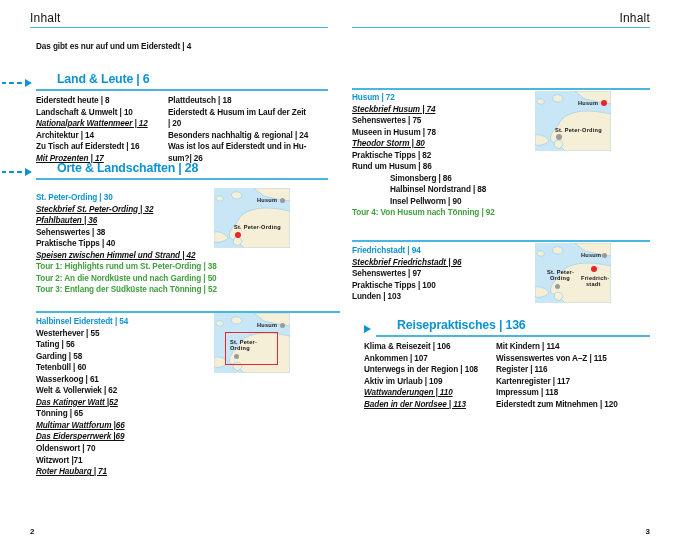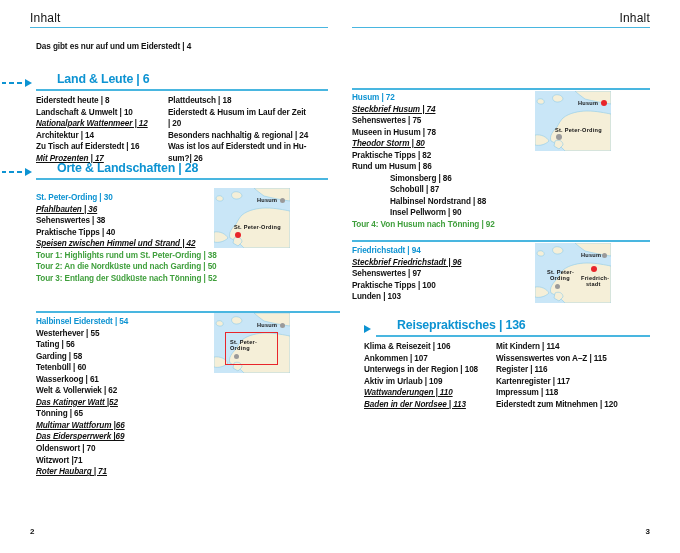--- a/index.html
+++ b/index.html
@@ -225,20 +225,21 @@
           <span class="dash"></span>
           <span class="dash"></span>
         <span class="arrow-head"></span>
       </div>
       <div class="part-title">Orte &amp; Landschaften | 28</div>
       <div class="part-rule"></div>
     </div>
 
     <div class="list" style="top:192px;left:36px;width:180px;">
       <div class="it hd">St. Peter-Ording | 30</div>
+      <div class="it ital">Steckbrief St. Peter-Ording | 32</div>
       <div class="it ital">Pfahlbauten | 36</div>
       <div class="it">Sehenswertes | 38</div>
       <div class="it">Praktische Tipps | 40</div>
       <div class="it ital">Speisen zwischen Himmel und Strand | 42</div>
       <div class="it tour">Tour 1: Highlights rund um St. Peter-Ording | 38</div>
       <div class="it tour">Tour 2: An die Nordküste und nach Garding | 50</div>
       <div class="it tour">Tour 3: Entlang der Südküste nach Tönning | 52</div>
     </div>
 
     <div class="map" style="left:214px;top:188px;width:76px;height:60px;">
@@ -306,21 +307,20 @@
     <div class="sec-rule" style="left:12px;right:30px;top:88px;"></div>
     <div class="list" style="top:92px;left:12px;width:180px;">
       <div class="it hd">Husum | 72</div>
       <div class="it ital">Steckbrief Husum | 74</div>
       <div class="it">Sehenswertes | 75</div>
       <div class="it">Museen in Husum | 78</div>
       <div class="it ital">Theodor Storm | 80</div>
       <div class="it">Praktische Tipps | 82</div>
       <div class="it">Rund um Husum | 86</div>
       <div class="it indent">Simonsberg | 86</div>
-      <div class="it indent">Schobüll | 87</div>
       <div class="it indent">Halbinsel Nordstrand | 88</div>
       <div class="it indent">Insel Pellworm | 90</div>
       <div class="it tour">Tour 4: Von Husum nach Tönning | 92</div>
     </div>
 
     <div class="map" style="left:195px;top:91px;width:76px;height:60px;">
       <div class="water"></div>
       <svg viewBox="0 0 76 60">
         <path d="M0,0 L76,0 L76,60 L0,60 Z" fill="#c9e6f7"></path>
         <path d="M28,27 C34,22 44,20 52,20 C62,20 70,22 76,23 L76,60 L30,60 C26,55 20,52 16,50 C14,45 18,40 22,36 C24,32 26,29 28,27 Z" fill="#f5efd8" stroke="#8fcbe8" stroke-width="0.6"></path>

